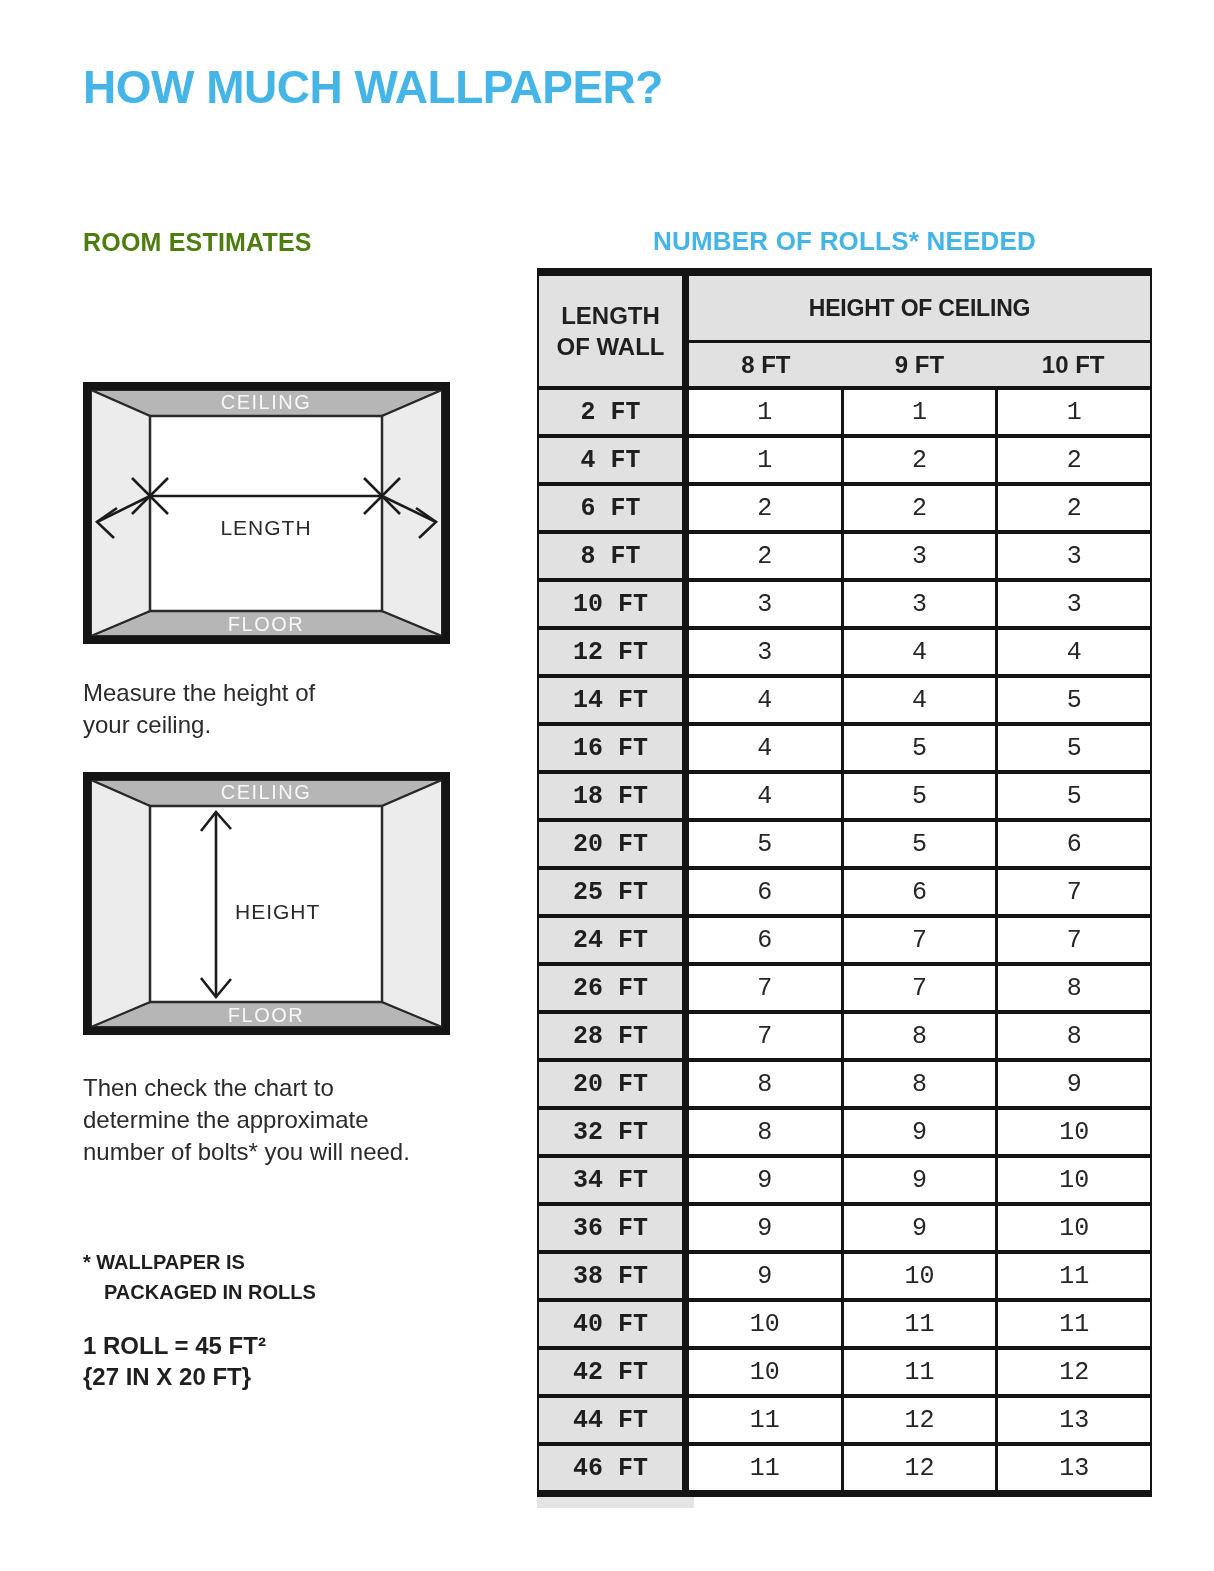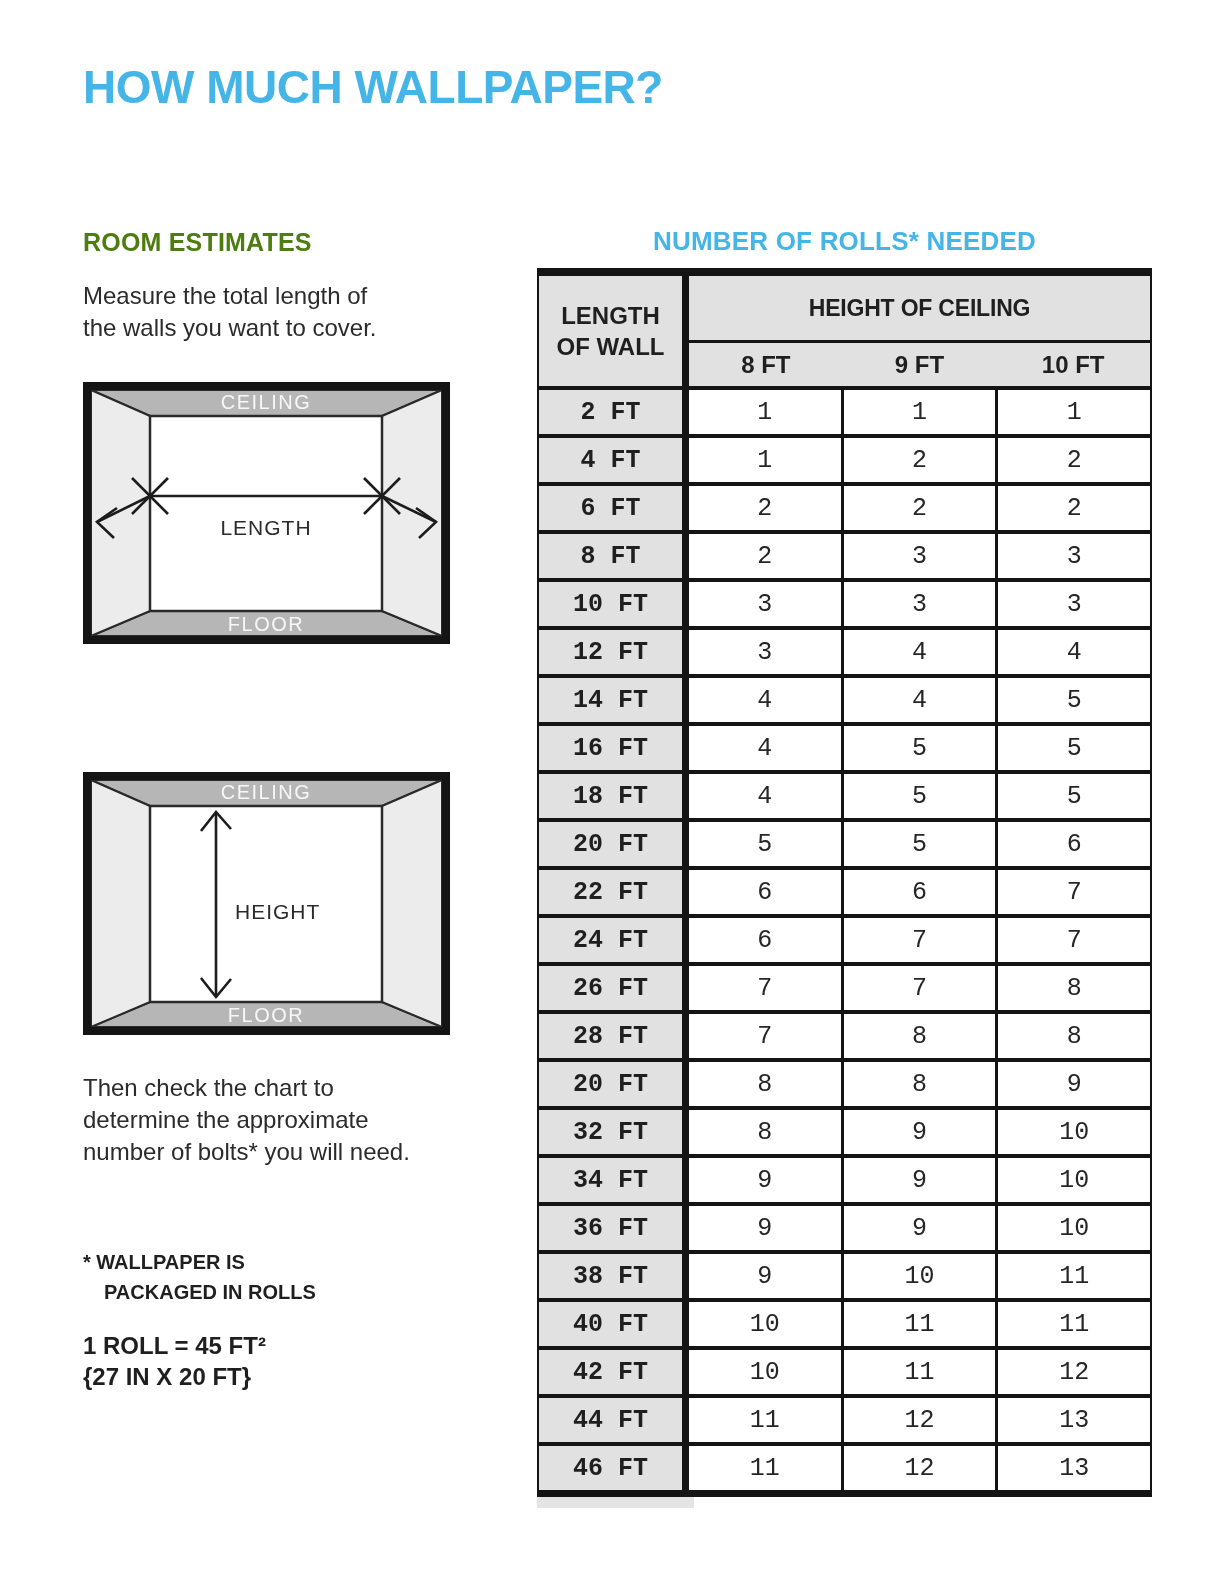--- a/index.html
+++ b/index.html
@@ -73,22 +73,20 @@
 </style>
 </head>
 <body>
 
 <div class="page">
 
   <h1 class="abs title">HOW MUCH WALLPAPER?</h1>
 
   <h2 class="abs sec" style="left:71px;top:228px;">ROOM ESTIMATES</h2>
 
-  <div class="abs para" style="left:71px;top:280px;">Measure the total length of
-the walls you want to cover.</div>
 
   <svg class="abs diag" style="left:71px;top:382px;" width="367" height="262" viewBox="0 0 367 262">
     <polygon points="8,8 359,8 299,34 67,34" fill="#b6b6b6" stroke="#2a2a2a" stroke-width="2"></polygon>
     <polygon points="8,254 359,254 299,229 67,229" fill="#b6b6b6" stroke="#2a2a2a" stroke-width="2"></polygon>
     <polygon points="8,8 67,34 67,229 8,254" fill="#ececec" stroke="#2a2a2a" stroke-width="2"></polygon>
     <polygon points="359,8 299,34 299,229 359,254" fill="#ececec" stroke="#2a2a2a" stroke-width="2"></polygon>
     <rect x="67" y="34" width="232" height="195" fill="#ffffff" stroke="#2a2a2a" stroke-width="2.5"></rect>
     <rect x="4" y="4" width="359" height="254" fill="none" stroke="#141414" stroke-width="8"></rect>
     <g stroke="#1c1c1c" stroke-width="2.6" fill="none">
       <line x1="67" y1="114" x2="299" y2="114"></line>
@@ -99,20 +97,22 @@
       <line x1="67" y1="114" x2="14" y2="140"></line>
       <polyline points="34,126 14,140 31,156"></polyline>
       <line x1="299" y1="114" x2="353" y2="140"></line>
       <polyline points="333,126 353,140 336,156"></polyline>
     </g>
     <text x="183" y="27" text-anchor="middle" font-size="20" letter-spacing="1.5" fill="#f7f7f7">CEILING</text>
     <text x="183" y="249" text-anchor="middle" font-size="20" letter-spacing="1.5" fill="#f7f7f7">FLOOR</text>
     <text x="183" y="153" text-anchor="middle" font-size="21" letter-spacing="1" fill="#2b2b2b">LENGTH</text>
   </svg>
 
+  <div class="abs para" style="left:71px;top:677px;">Measure the height of
+your ceiling.</div>
 
   <svg class="abs diag" style="left:71px;top:772px;" width="367" height="263" viewBox="0 0 367 263">
     <polygon points="8,8 359,8 299,34 67,34" fill="#b6b6b6" stroke="#2a2a2a" stroke-width="2"></polygon>
     <polygon points="8,255 359,255 299,230 67,230" fill="#b6b6b6" stroke="#2a2a2a" stroke-width="2"></polygon>
     <polygon points="8,8 67,34 67,230 8,255" fill="#ececec" stroke="#2a2a2a" stroke-width="2"></polygon>
     <polygon points="359,8 299,34 299,230 359,255" fill="#ececec" stroke="#2a2a2a" stroke-width="2"></polygon>
     <rect x="67" y="34" width="232" height="196" fill="#ffffff" stroke="#2a2a2a" stroke-width="2.5"></rect>
     <rect x="4" y="4" width="359" height="255" fill="none" stroke="#141414" stroke-width="8"></rect>
     <g stroke="#1c1c1c" stroke-width="2.6" fill="none">
       <line x1="133" y1="40" x2="133" y2="225"></line>
@@ -206,21 +206,21 @@
           <div class="tval">5</div>
           <div class="tval">5</div>
         </div>
         <div class="trow">
           <div class="tlabel">20 FT</div>
           <div class="tval">5</div>
           <div class="tval">5</div>
           <div class="tval">6</div>
         </div>
         <div class="trow">
-          <div class="tlabel">22 FT</div>
+          <div class="tlabel">25 FT</div>
           <div class="tval">6</div>
           <div class="tval">6</div>
           <div class="tval">7</div>
         </div>
         <div class="trow">
           <div class="tlabel">24 FT</div>
           <div class="tval">6</div>
           <div class="tval">7</div>
           <div class="tval">7</div>
         </div>

